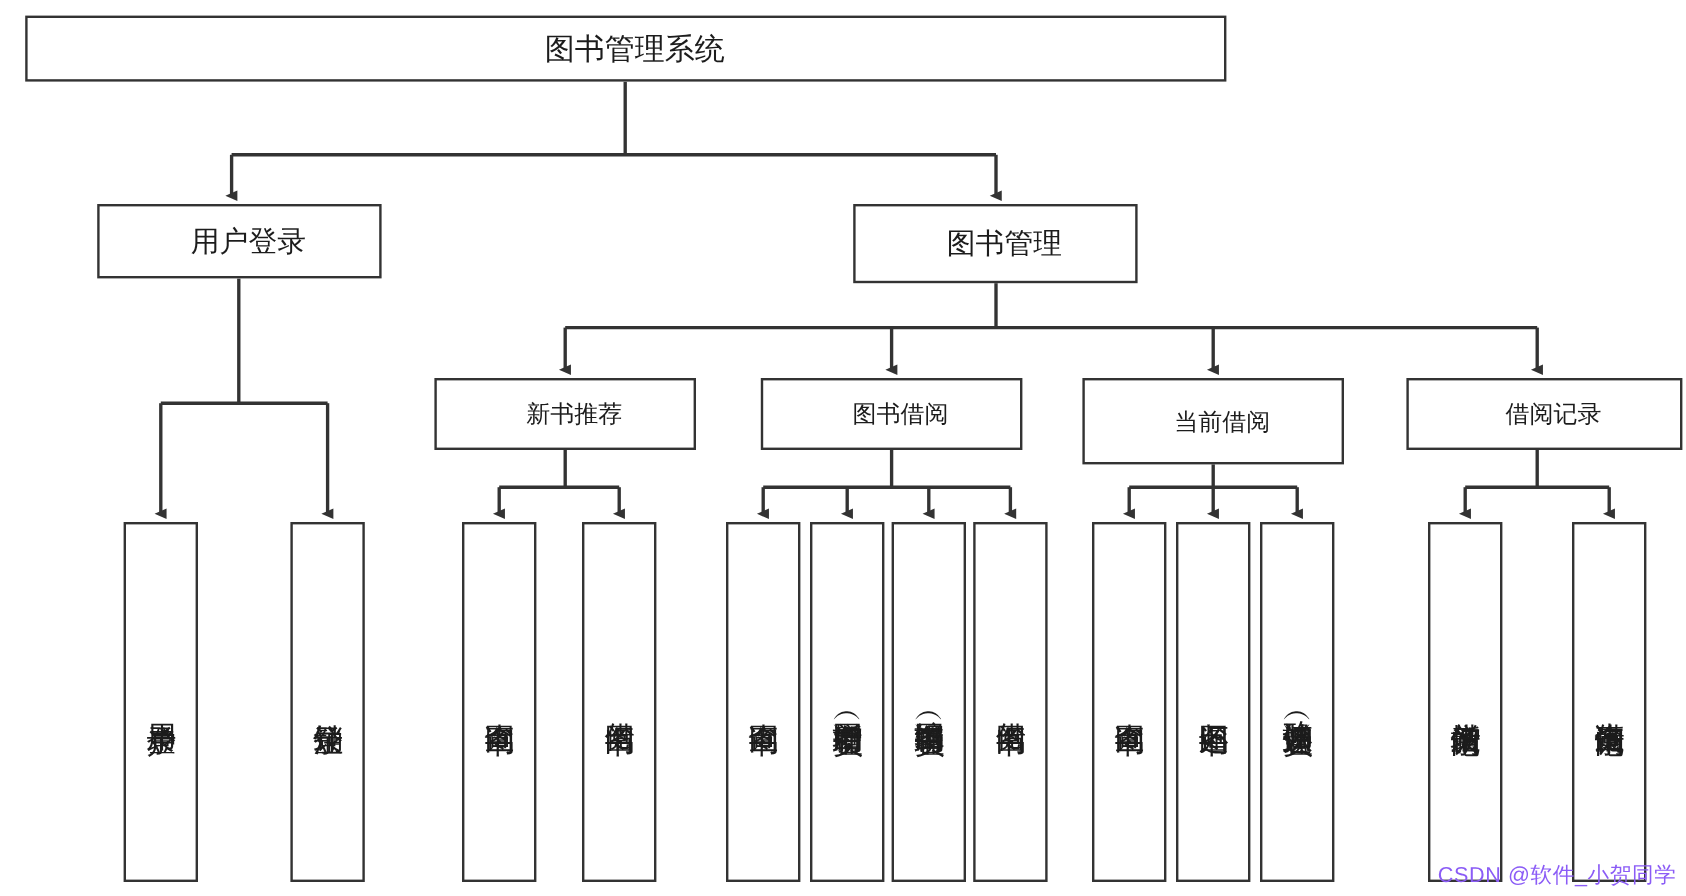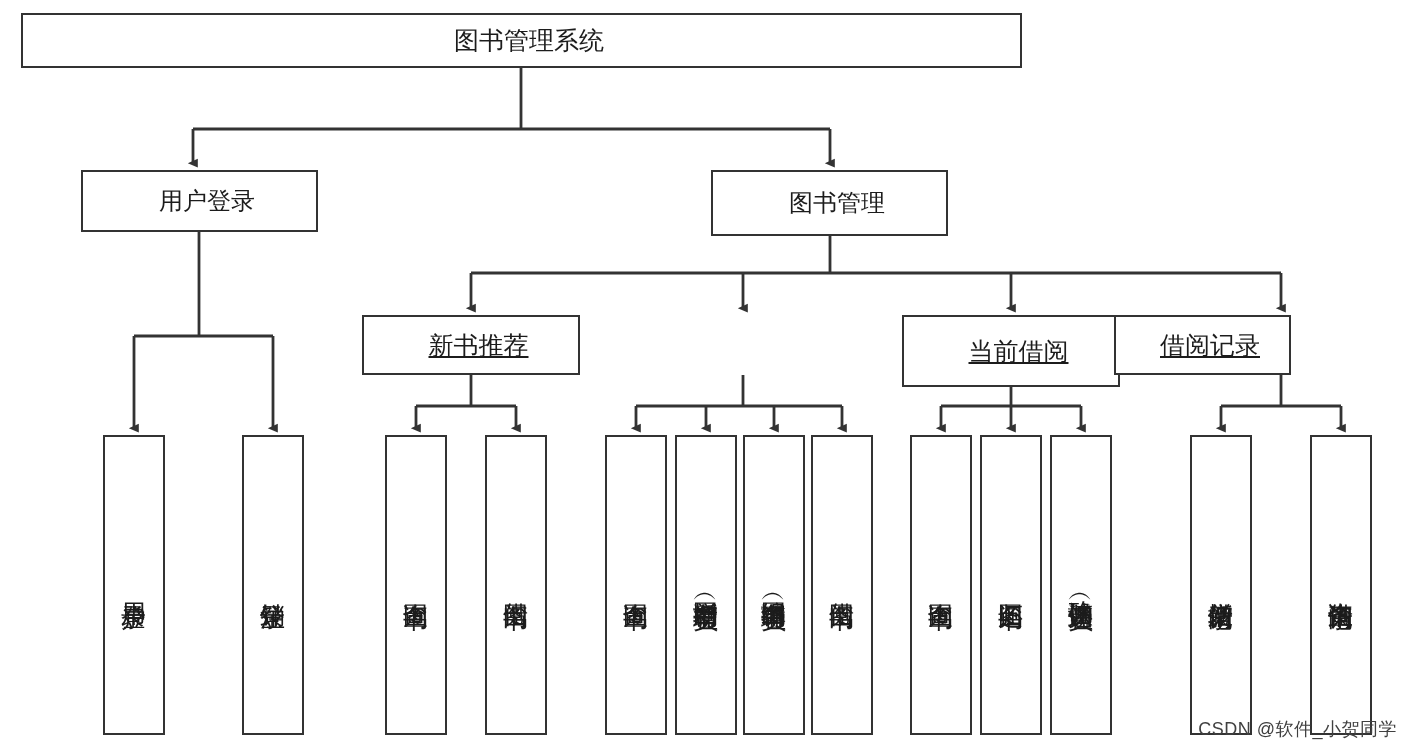--- a/index.html
+++ b/index.html
@@ -20,42 +20,42 @@
     border:2.5px solid #333333;
     display:flex;
     align-items:center;
     justify-content:center;
     color:#1c1c1c;
     font-weight:400;
     padding-left:15px;
   }
   .node.root{font-size:25px;}
   .node.level2{font-size:24px;}
-  .node.level3{font-size:25px;text-decoration:underline;}
+  .node.level3{font-size:20px;}
   .node.leaf{
     border-width:2.5px;
     padding:6px 0;
   }
   .leaf .vlabel{
     writing-mode:vertical-rl;
     text-orientation:upright;
     font-size:25px;
     line-height:1.04;
     letter-spacing:1px;
     white-space:nowrap;
     text-align:center;
   }
 
   
   .watermark{
     position:absolute;
     right:8px;
     bottom:6px;
     font-size:18px;
-    color:#404040;
+    color:#8b5cf6;
     letter-spacing:0.5px;
     white-space:nowrap;
     z-index:5;
   }
 </style>
 </head>
 <body>
 
 <div id="diagram-root">
 
@@ -108,22 +108,23 @@
       <path d="M1341,406 L1341,428" marker-end="url(#arrow)"></path>
     </g>
   </svg>
 
   <div class="node root" style="left:21px;top:13px;width:1001px;height:55px;">图书管理系统</div>
 
   <div class="node level2" style="left:81px;top:170px;width:237px;height:62px;">用户登录</div>
   <div class="node level2" style="left:711px;top:170px;width:237px;height:66px;">图书管理</div>
 
   <div class="node level3" style="left:362px;top:315px;width:218px;height:60px;">新书推荐</div>
+  <div class="node level3" style="left:634px;top:315px;width:218px;height:60px;">图书借阅</div>
   <div class="node level3" style="left:902px;top:315px;width:218px;height:72px;">当前借阅</div>
-  <div class="node level3" style="left:1114px;top:315px;width:177px;height:60px;">借阅记录</div>
+  <div class="node level3" style="left:1172px;top:315px;width:230px;height:60px;">借阅记录</div>
 
   <div class="node leaf" style="left:103px;top:435px;width:62px;height:300px;">
     <span class="vlabel">用户登录</span>
   </div>
   <div class="node leaf" style="left:242px;top:435px;width:62px;height:300px;">
     <span class="vlabel">注销登录</span>
   </div>
 
   <div class="node leaf" style="left:385px;top:435px;width:62px;height:300px;">
     <span class="vlabel">查询图书</span>

